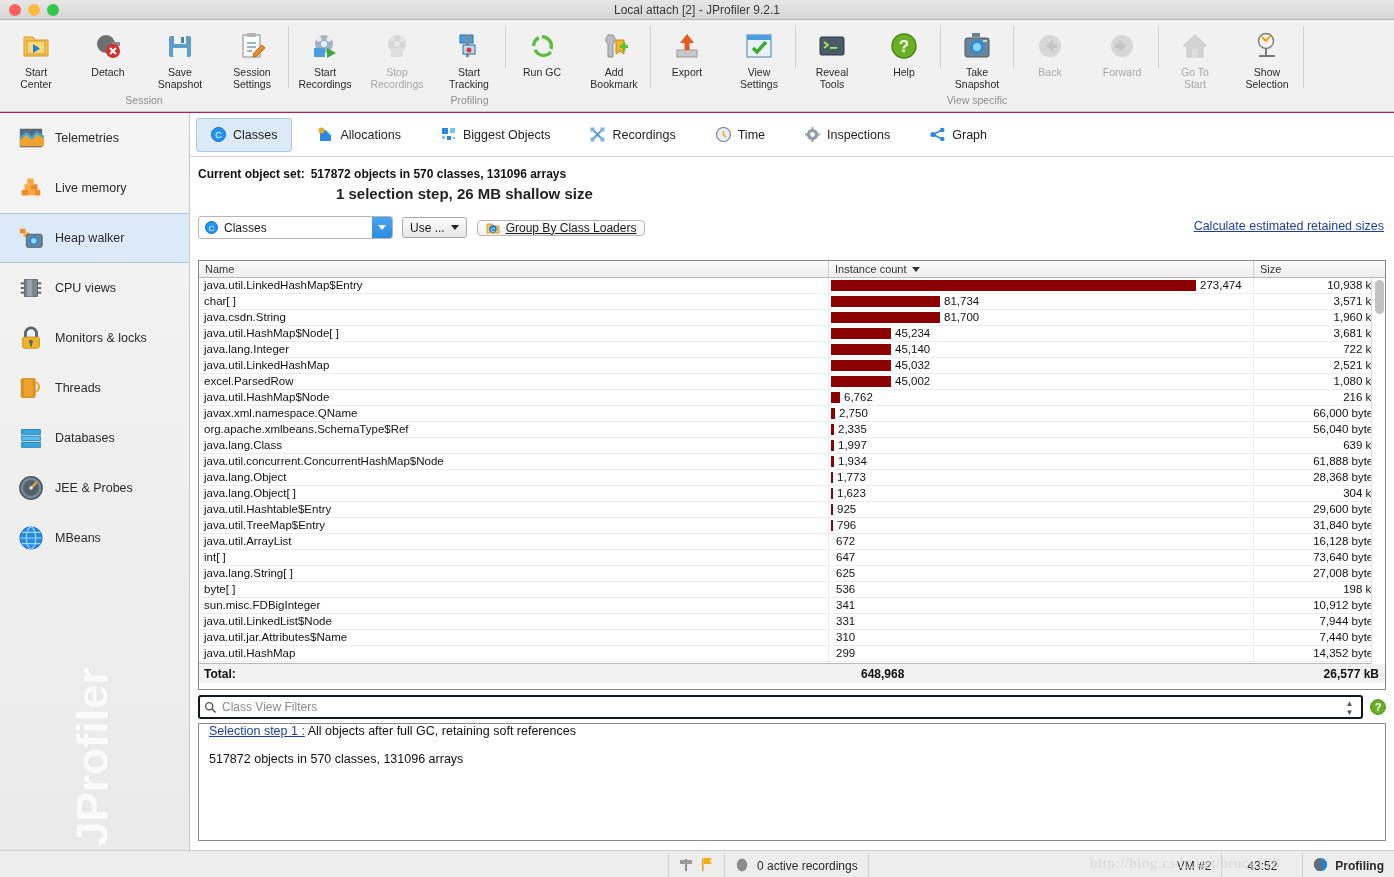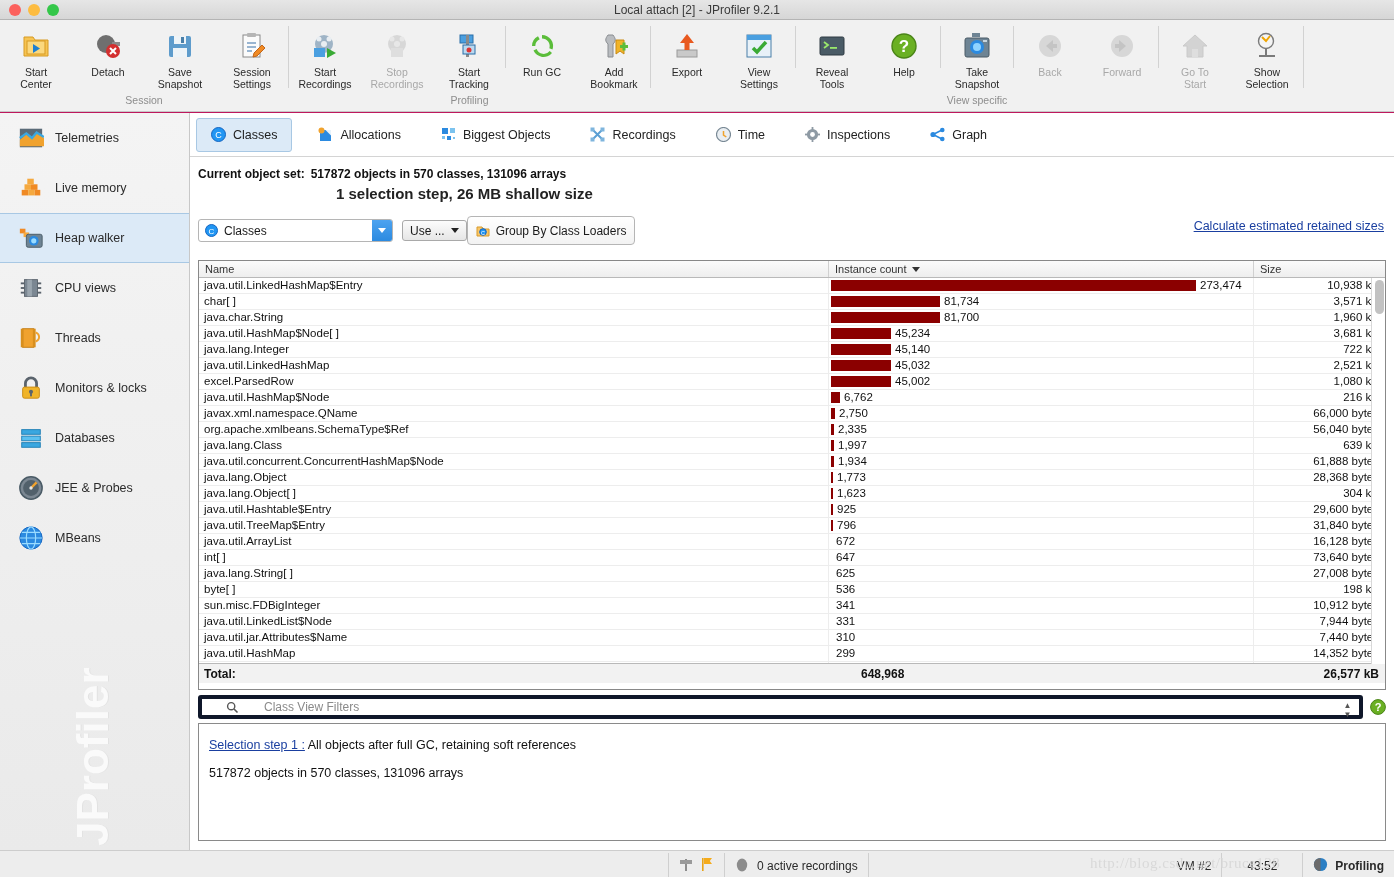--- a/index.html
+++ b/index.html
@@ -124,23 +124,23 @@
     margin-left: 9px; height: 21px; padding: 0 7px; border: 1px solid #a9a9a9;
     border-radius: 3px; background: linear-gradient(#fcfcfc, #e6e6e6);
     display: flex; align-items: center; font-size: 12px; color: #1a1a1a;
   }
   .usebtn::after {
     content: ""; margin-left: 6px;
     border-left: 4px solid transparent; border-right: 4px solid transparent;
     border-top: 5px solid #222;
   }
   .gbclbtn {
-    height: 29px; padding: 0 8px; border: 1px solid #b5b5b5;
+    margin-left: 10px; height: 16px; padding: 0 8px; border: 1px solid #b5b5b5;
     border-radius: 4px; background: linear-gradient(#ffffff, #f2f2f2);
-    display: flex; align-items: center; font-size: 12px; color: #1a1a1a;
+    display: flex; align-items: center; font-size: 12px; color: #1a1a1a; text-decoration: underline;
   }
   .gbclbtn .gico { margin-right: 6px; display: flex; }
   .calclink {
     position: absolute; right: 10px; top: 17px; font-size: 12.5px;
     color: #1a3fa0; text-decoration: underline;
   }
 
   
   .tablewrap {
     position: absolute; left: 8px; top: 147px; width: 1188px; height: 430px;
@@ -181,35 +181,35 @@
     position: absolute; left: 3px; top: 2px; width: 9px; height: 34px;
     background: #c2c2c2; border-radius: 5px;
   }
 
   
   .filterrow {
     position: absolute; left: 8px; top: 582px; width: 1188px; height: 24px;
     display: flex; align-items: center;
   }
   .filterbox {
-    flex: 1; height: 24px; border: 4px solid #0f172a; border-radius: 3px;
-    background: #fff; display: flex; align-items: center; padding-left: 24px;
-    font-size: 12px; color: #8a8a8a; position: relative; gap: 20px;
+    flex: 1; height: 24px; border: 2px solid #0f172a; border-radius: 3px;
+    background: #fff; display: flex; align-items: center; padding-left: 4px;
+    font-size: 12px; color: #8a8a8a; position: relative;
   }
   .filterbox .fsico { margin-right: 5px; display: flex; }
   .filter-spin {
     position: absolute; right: 6px; top: 3px; width: 11px; height: 17px;
     display: flex; flex-direction: column; align-items: center; justify-content: space-between;
     color: #555; font-size: 8px; line-height: 8px;
   }
   .helpbtn { margin-left: 7px; display: flex; }
 
   .selbox {
     position: absolute; left: 8px; top: 610px; width: 1188px; height: 118px;
-    border: 1px solid #8a8a8a; background: #fff; padding: 14px 0 0 10px;
+    border: 1px solid #8a8a8a; background: #fff; padding: 0 0 0 10px;
   }
   .sel-line1 { font-size: 12.5px; color: #111; }
   .sel-line1 a { color: #1a3fa0; text-decoration: underline; }
   .sel-line2 { font-size: 12.5px; color: #111; margin-top: 14px; }
 
   
   .statusbar {
     position: absolute; left: 0; top: 850px; width: 1394px; height: 31px;
     background: #ededed; border-top: 1px solid #cdcdcd;
     display: flex; align-items: center; font-size: 12px; color: #2a2a2a;
@@ -552,38 +552,38 @@
                 <rect x="21" y="13" width="4" height="2"></rect>
                 <rect x="21" y="18" width="4" height="2"></rect>
               </g>
             </svg>
           </span>
           <span class="slbl">CPU views</span>
         </div>
         <div class="side-item">
           <span class="sico">
             <svg width="26" height="26" viewBox="0 0 28 28">
+              <path d="M8 13V9a6 6 0 0 1 12 0v4" stroke="#5a636c" stroke-width="3" fill="none"></path>
+              <rect x="5" y="13" width="18" height="12" rx="2" fill="#f0b429" stroke="#c98a14"></rect>
+              <circle cx="14" cy="18" r="2.2" fill="#5a636c"></circle>
+              <rect x="13" y="19" width="2" height="4" fill="#5a636c"></rect>
+            </svg>
+          </span>
+          <span class="slbl">Monitors &amp; locks</span>
+        </div>
+        <div class="side-item">
+          <span class="sico">
+            <svg width="26" height="26" viewBox="0 0 28 28">
               <rect x="5" y="4" width="12" height="20" fill="#f0a22e" stroke="#c27c12"></rect>
               <rect x="3" y="4" width="3" height="20" fill="#d88f1e"></rect>
               <rect x="16" y="4" width="3" height="20" fill="#d88f1e"></rect>
               <path d="M19 8c5 2 5 8 0 10" stroke="#f0a22e" stroke-width="2" fill="none"></path>
             </svg>
           </span>
           <span class="slbl">Threads</span>
-        </div>
-        <div class="side-item">
-          <span class="sico">
-            <svg width="26" height="26" viewBox="0 0 28 28">
-              <path d="M8 13V9a6 6 0 0 1 12 0v4" stroke="#5a636c" stroke-width="3" fill="none"></path>
-              <rect x="5" y="13" width="18" height="12" rx="2" fill="#f0b429" stroke="#c98a14"></rect>
-              <circle cx="14" cy="18" r="2.2" fill="#5a636c"></circle>
-              <rect x="13" y="19" width="2" height="4" fill="#5a636c"></rect>
-            </svg>
-          </span>
-          <span class="slbl">Monitors &amp; locks</span>
         </div>
         <div class="side-item">
           <span class="sico">
             <svg width="26" height="26" viewBox="0 0 28 28">
               <rect x="4" y="5" width="20" height="5" fill="#3aa7e0" stroke="#1f7fb5"></rect>
               <rect x="4" y="12" width="20" height="5" fill="#5bc0f0" stroke="#1f7fb5"></rect>
               <rect x="4" y="19" width="20" height="5" fill="#3aa7e0" stroke="#1f7fb5"></rect>
             </svg>
           </span>
           <span class="slbl">Databases</span>
@@ -757,21 +757,21 @@
           </div>
           <div class="trow">
             <div class="td-name">char[ ]</div>
             <div class="td-count">
               <div class="bar" style="width: 109px;"></div>
               <span class="num">81,734</span>
             </div>
             <div class="td-size">3,571 kB</div>
           </div>
           <div class="trow">
-            <div class="td-name">java.char.String</div>
+            <div class="td-name">java.csdn.String</div>
             <div class="td-count">
               <div class="bar" style="width: 109px;"></div>
               <span class="num">81,700</span>
             </div>
             <div class="td-size">1,960 kB</div>
           </div>
           <div class="trow">
             <div class="td-name">java.util.HashMap$Node[ ]</div>
             <div class="td-count">
               <div class="bar" style="width: 60px;"></div>

